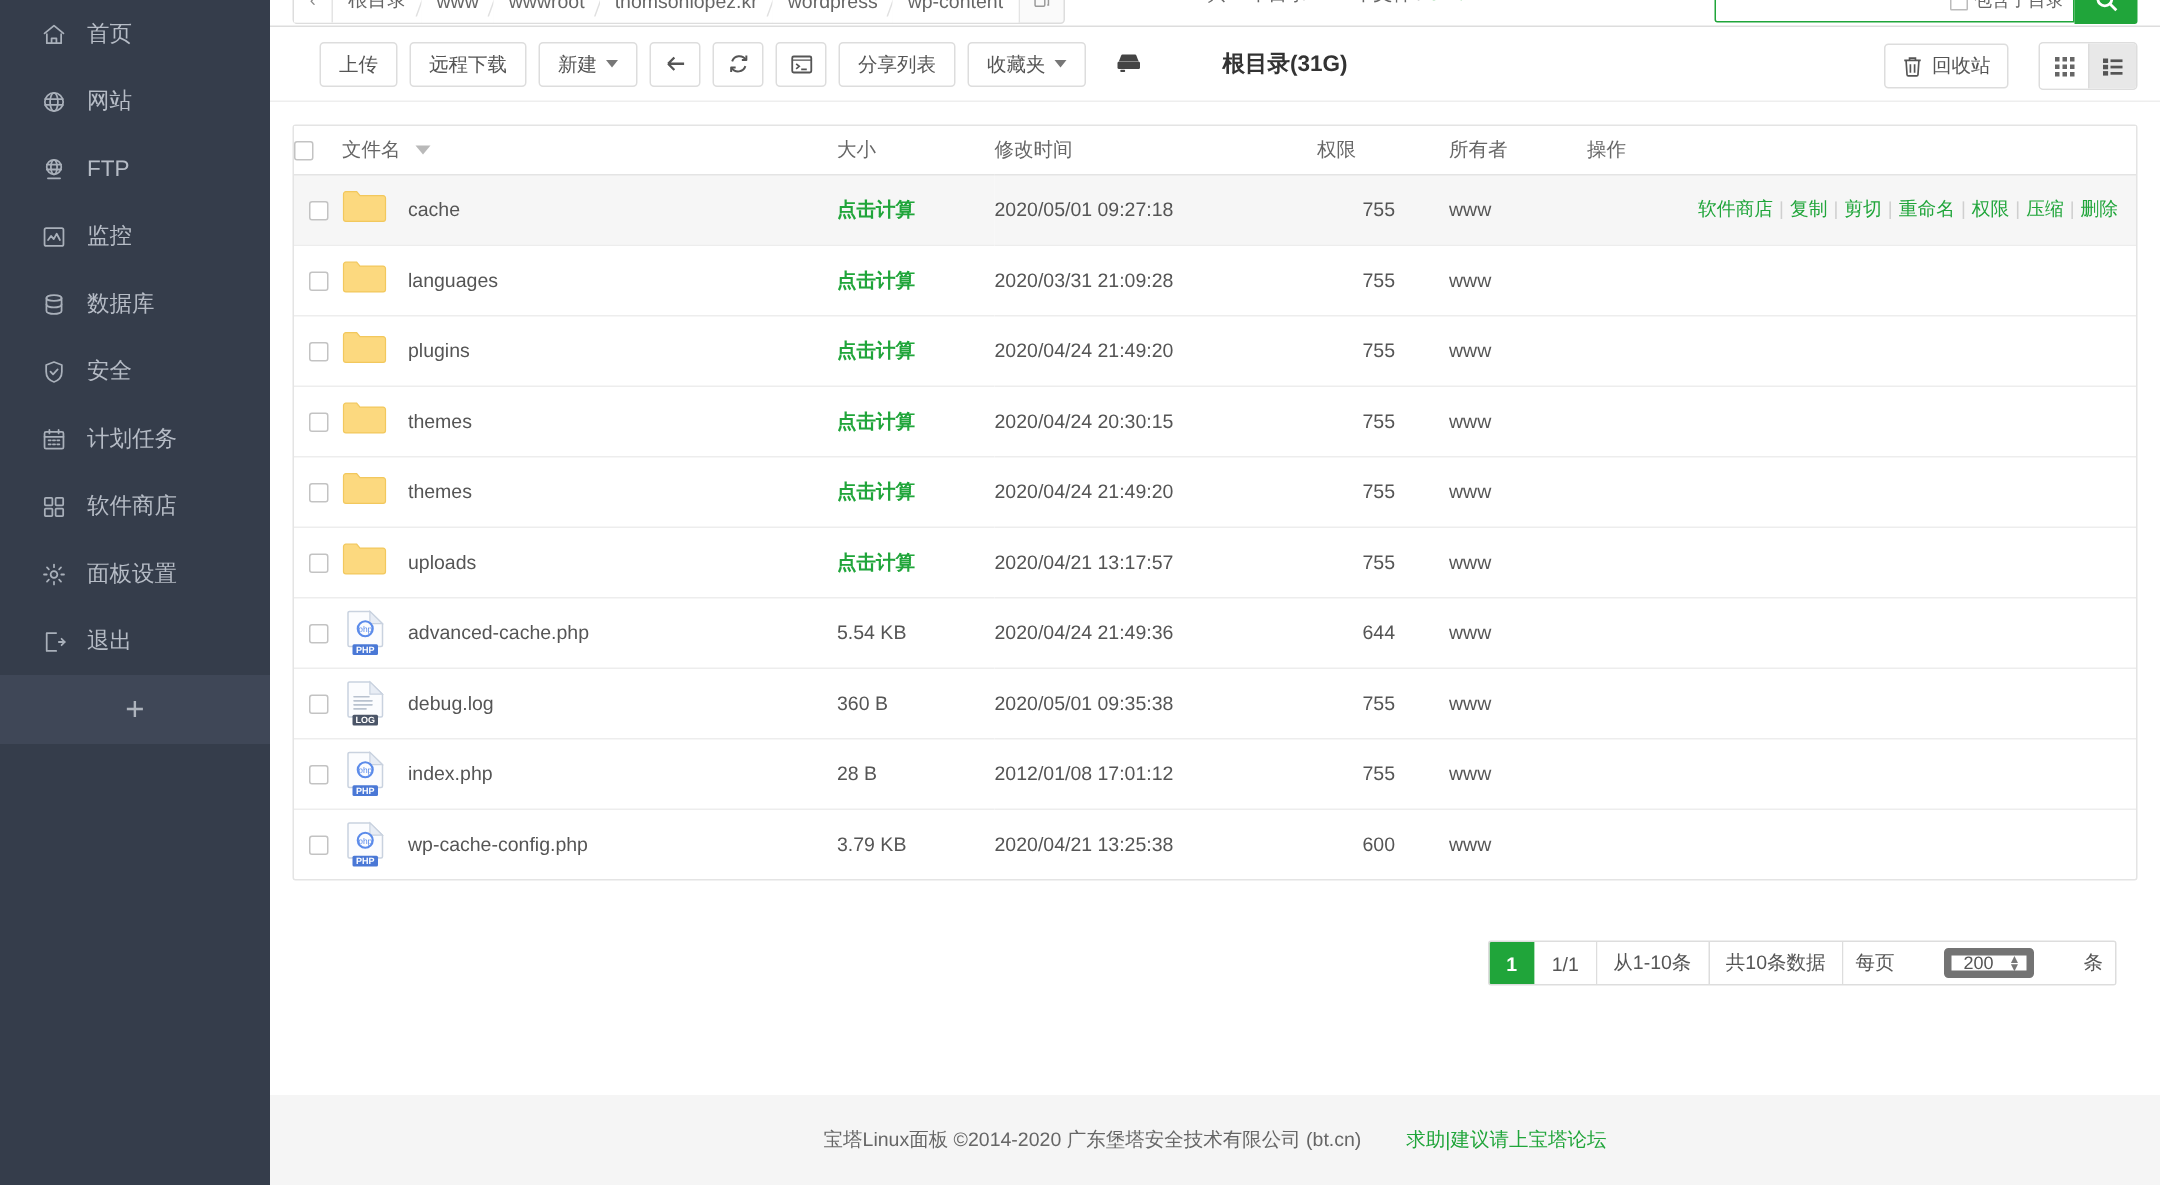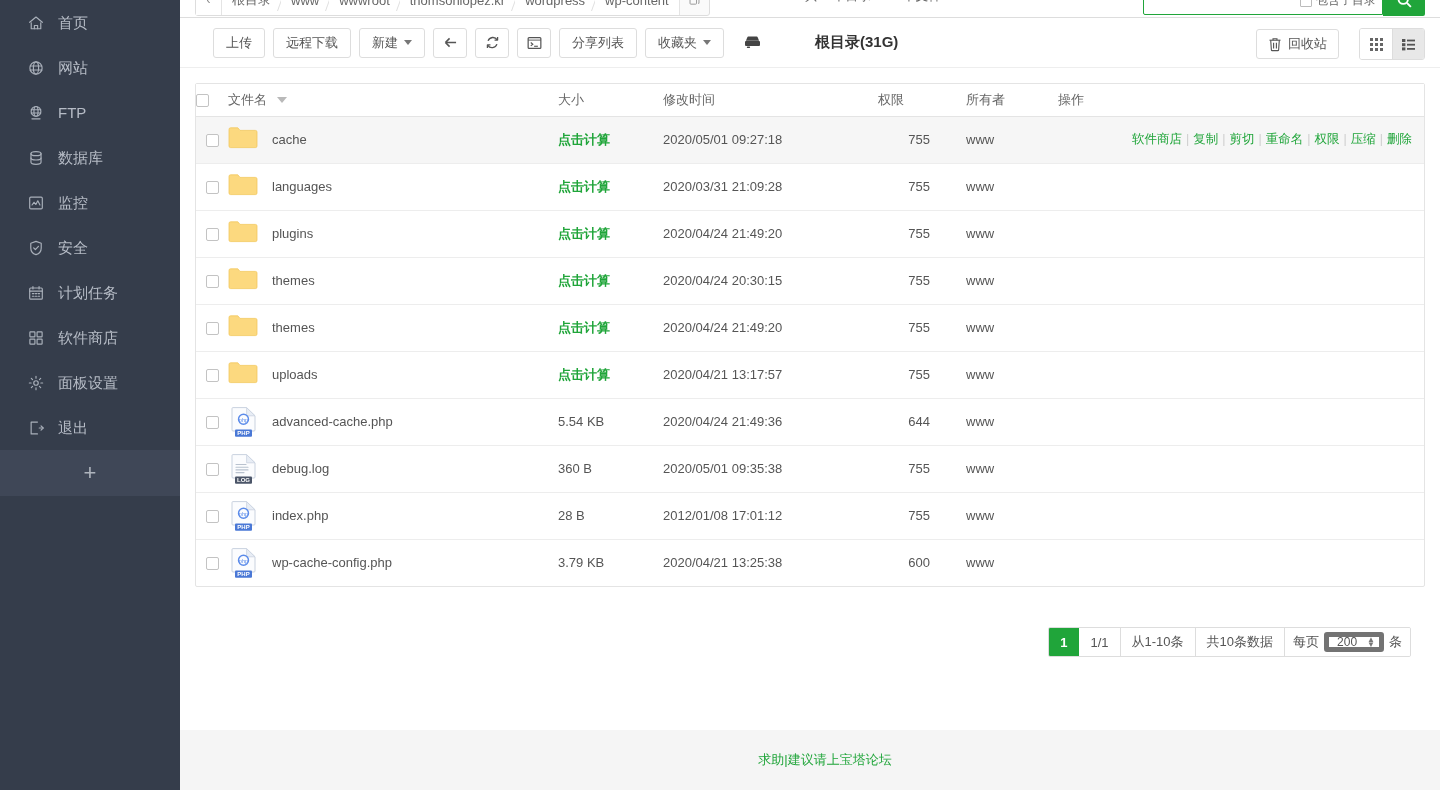--- a/index.html
+++ b/index.html
@@ -203,21 +203,21 @@
     margin-top: 40px; padding-right: 14px;
   }
   .pager { display: flex; align-items: center; border: 1px solid #ddd; border-radius: 2px; overflow: hidden; }
   .pg {
     height: 28px; padding: 0 11px; display: flex; align-items: center;
     font-size: 13px; color: #555; background: #fff;
     border-right: 1px solid #ddd; white-space: nowrap;
   }
   .pg:last-child { border-right: none; }
   .pg.cur { background: #20a53a; color: #fff; font-weight: 600; border-right-color: #20a53a; }
-  .pg.perpage { padding: 0 8px; }
+  .pg.perpage { padding: 0 8px; gap: 28px; }
   .numbox {
     border: 5px solid #737373; border-radius: 3px; background: #fff;
     height: 20px; margin: 0 5px; display: inline-flex; align-items: center;
     padding: 0 4px 0 8px; font-size: 12px; color: #555;
   }
   .numbox .spin {
     margin-left: 10px; display: flex; flex-direction: column;
     line-height: 5px; font-size: 8px; color: #777;
   }
 
@@ -263,35 +263,35 @@
               <ellipse cx="10" cy="8.2" rx="2.3" ry="5.4"></ellipse>
               <path d="M4.7 6.4h10.6M4.7 10h10.6"></path>
               <path d="M5.5 16.5h9"></path>
             </svg>
           </span>
           <span class="nav-label">FTP</span>
         </div>
         <div class="nav-item">
           <span class="nv-ico">
             <svg width="18" height="18" viewBox="0 0 20 20" fill="none" stroke="#a9b0ba" stroke-width="1.3" stroke-linecap="round" stroke-linejoin="round">
+              <rect x="3" y="3.4" width="14" height="13.2" rx="1.3"></rect>
+              <path d="M5.6 12.2l2.2-3 2 2.4 2.2-4 2.4 4.6"></path>
+            </svg>
+          </span>
+          <span class="nav-label">监控</span>
+        </div>
+        <div class="nav-item">
+          <span class="nv-ico">
+            <svg width="18" height="18" viewBox="0 0 20 20" fill="none" stroke="#a9b0ba" stroke-width="1.3" stroke-linecap="round" stroke-linejoin="round">
               <ellipse cx="10" cy="5.2" rx="5.6" ry="2.2"></ellipse>
               <path d="M4.4 5.2v9.6c0 1.2 2.5 2.2 5.6 2.2s5.6-1 5.6-2.2V5.2"></path>
               <path d="M4.4 10c0 1.2 2.5 2.2 5.6 2.2s5.6-1 5.6-2.2"></path>
             </svg>
           </span>
           <span class="nav-label">数据库</span>
-        </div>
-        <div class="nav-item">
-          <span class="nv-ico">
-            <svg width="18" height="18" viewBox="0 0 20 20" fill="none" stroke="#a9b0ba" stroke-width="1.3" stroke-linecap="round" stroke-linejoin="round">
-              <rect x="3" y="3.4" width="14" height="13.2" rx="1.3"></rect>
-              <path d="M5.6 12.2l2.2-3 2 2.4 2.2-4 2.4 4.6"></path>
-            </svg>
-          </span>
-          <span class="nav-label">监控</span>
         </div>
         <div class="nav-item">
           <span class="nv-ico">
             <svg width="18" height="18" viewBox="0 0 20 20" fill="none" stroke="#a9b0ba" stroke-width="1.3" stroke-linecap="round" stroke-linejoin="round">
               <path d="M10 2.6l5.8 2.2v5.1c0 3.6-2.4 6.4-5.8 7.5-3.4-1.1-5.8-3.9-5.8-7.5V4.8z"></path>
               <path d="M7.4 9.8l1.9 1.9 3.4-3.6"></path>
             </svg>
           </span>
           <span class="nav-label">安全</span>
         </div>
@@ -709,17 +709,18 @@
                   <span>▼</span>
                 </span>
             </span>
             <span>条</span>
           </div>
         </div>
       </div>
     </div>
 
     <div class="footer">
+      <span>宝塔Linux面板 ©2014-2020 广东堡塔安全技术有限公司 (bt.cn)</span>
       <a class="flink">求助|建议请上宝塔论坛</a>
     </div>
 
   </div>
 </div>
 
 </body></html>

